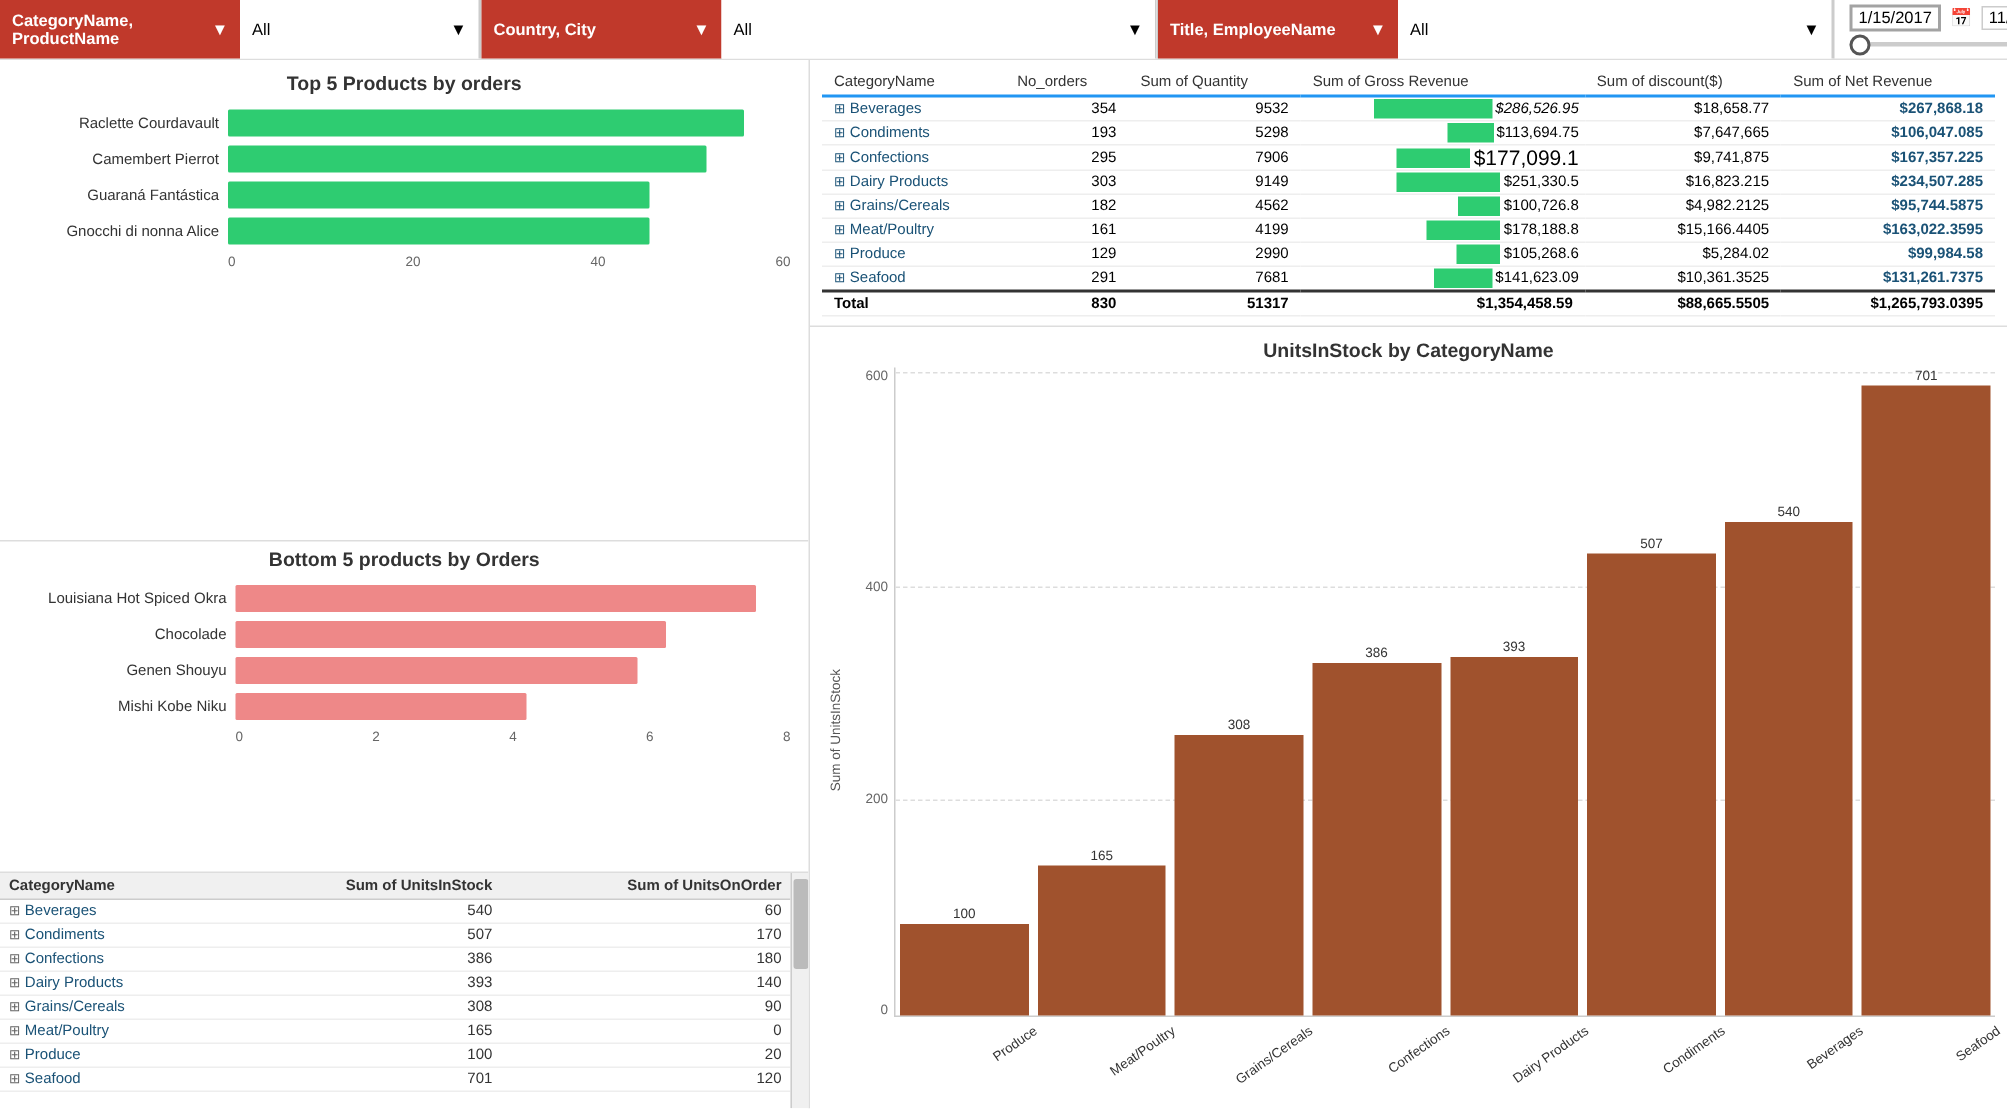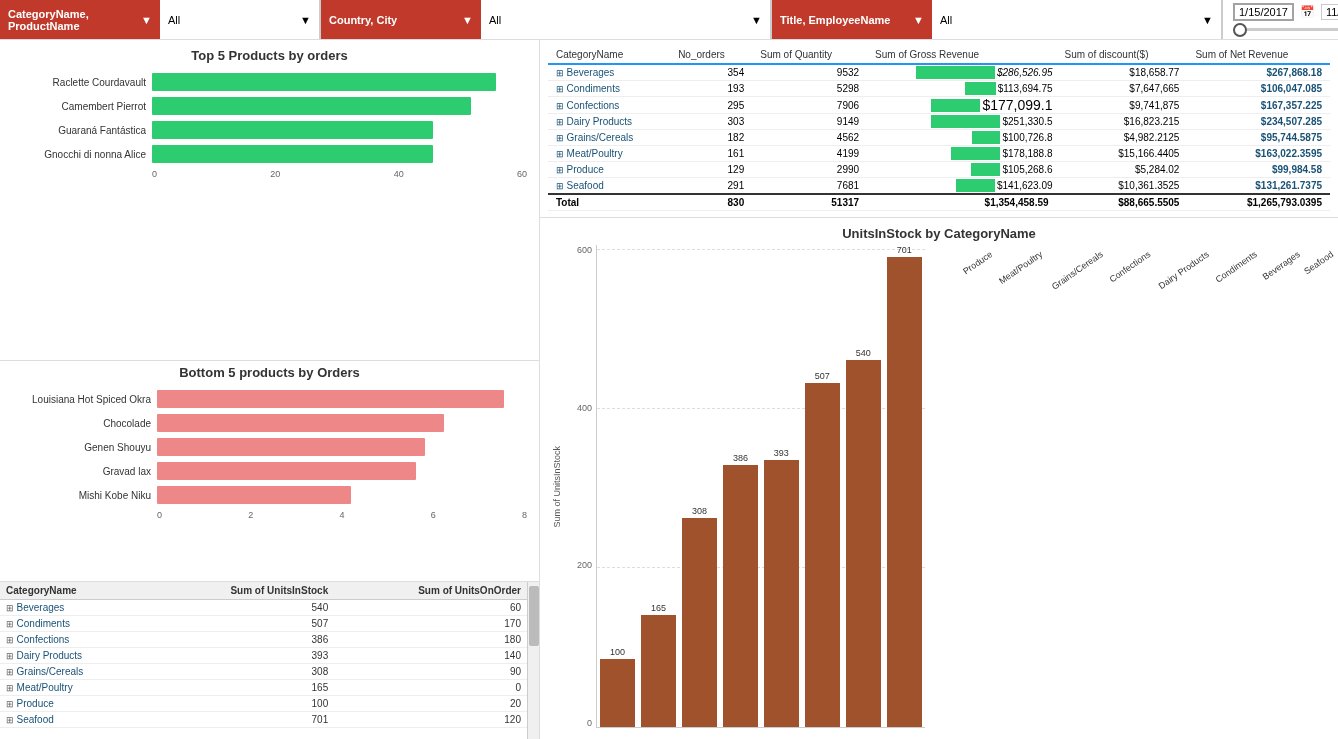--- a/index.html
+++ b/index.html
@@ -164,26 +164,20 @@
           <div class="bar-row">
     <div class="bar-label" style="width:145px;">Chocolade</div>
     <div class="bar-container">
       <div class="bar bar-pink" style="width:77.5%;"></div>
     </div>
   </div>
           <div class="bar-row">
     <div class="bar-label" style="width:145px;">Genen Shouyu</div>
     <div class="bar-container">
       <div class="bar bar-pink" style="width:72.5%;"></div>
-    </div>
-  </div>
-          <div class="bar-row">
-    <div class="bar-label" style="width:145px;">Gravad lax</div>
-    <div class="bar-container">
-      <div class="bar bar-pink" style="width:70%;"></div>
     </div>
   </div>
           <div class="bar-row">
     <div class="bar-label" style="width:145px;">Mishi Kobe Niku</div>
     <div class="bar-container">
       <div class="bar bar-pink" style="width:52.5%;"></div>
     </div>
   </div>
         </div>
       <div class="x-axis" style="margin-left:145px;display:flex;justify-content:space-between;font-size:9px;color:#666;margin-top:2px;">
@@ -393,21 +387,21 @@
     <div class="section-divider"></div>
 
     <div class="right-bottom">
       <div class="chart-title-center">UnitsInStock by CategoryName</div>
       <div style="display:flex;height:calc(100% - 22px);">
 
         <div style="display:flex;align-items:center;justify-content:center;width:18px;">
           <span style="writing-mode:vertical-lr;transform:rotate(180deg);font-size:9px;color:#555;white-space:nowrap;">Sum of UnitsInStock</span>
         </div>
 
-        <div style="flex:1;display:flex;flex-direction:row;">
+        <div style="flex:1;display:flex;flex-direction:column;">
           <div style="display:flex;flex:1;align-items:flex-end;">
             <div style="display:flex;flex-direction:column;justify-content:space-between;height:100%;width:30px;text-align:right;padding-right:4px;font-size:9px;color:#666;padding-bottom:0;">
               <span>600</span>
               <span>400</span>
               <span>200</span>
               <span>0</span>
             </div>
             <div style="flex:1;display:flex;align-items:flex-end;border-left:1px solid #ccc;border-bottom:1px solid #ccc;height:100%;position:relative;" id="units-bars-area">
 
               <div style="position:absolute;width:100%;border-top:1px dashed #ddd;bottom:33%;left:0;"></div>

